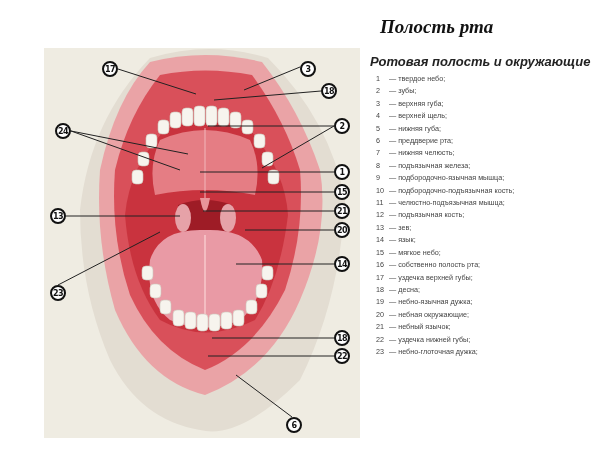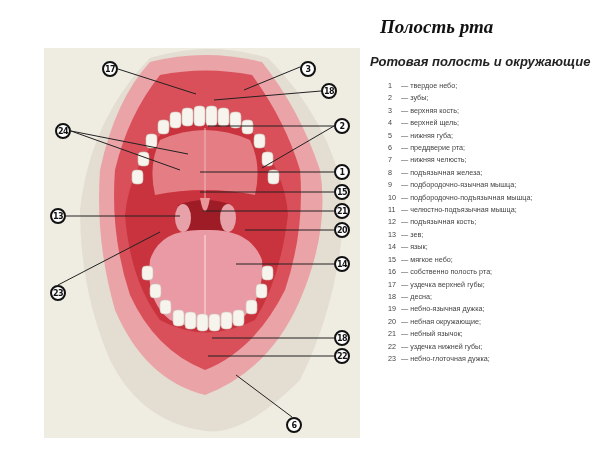--- a/index.html
+++ b/index.html
@@ -3,21 +3,21 @@
 <meta charset="utf-8">
 <style>
   html,body{margin:0;padding:0;}
   body{width:600px;height:450px;background:#ffffff;position:relative;overflow:hidden;font-family:"Liberation Sans",sans-serif;}
   .title{position:absolute;left:380px;top:16px;font-size:19px;font-weight:bold;font-style:italic;color:#111;font-family:Liberation Serif, serif;}
   .panel{position:absolute;left:44px;top:48px;width:316px;height:390px;background:#efece2;overflow:hidden;}
   .panel svg{position:absolute;left:0;top:0;}
   .legend{position:absolute;left:370px;top:55px;width:225px;color:#333;}
   .legend-head{font-size:13px;font-weight:bold;font-style:italic;line-height:13px;color:#222;margin-bottom:5px;}
   .legend-head .l2{padding-left:6px;display:block;}
-  .legend-list{list-style:none;margin:12px;padding:0 0 0 6px;}
+  .legend-list{list-style:none;margin:0;padding:0 0 0 6px;}
   .legend-list li{font-size:7.2px;line-height:12.4px;color:#444;white-space:nowrap;}
   .legend-list li .num{display:inline-block;min-width:11px;}
   .callout{position:absolute;width:16px;height:16px;border:2px solid #111;border-radius:50%;background:#fff;box-sizing:border-box;font-size:8px;font-weight:bold;color:#111;display:flex;align-items:center;justify-content:center;font-family:"DejaVu Sans",sans-serif;letter-spacing:-0.5px;}
 </style>
 </head>
 <body>
 
 <div class="title">Полость рта</div>
 
 <div class="panel">
@@ -114,28 +114,28 @@
 <div class="callout" style="left:334px;top:348px;">22</div>
 <div class="callout" style="left:286px;top:417px;">6</div>
 
 <div class="legend">
   <div class="legend-head">
     <span>Ротовая полость и окружающие</span>
   </div>
   <ul class="legend-list">
     <li><span class="num">1</span> <span>— твердое небо;</span></li>
     <li><span class="num">2</span> <span>— зубы;</span></li>
-    <li><span class="num">3</span> <span>— верхняя кость;</span></li>
+    <li><span class="num">3</span> <span>— верхняя губа;</span></li>
     <li><span class="num">4</span> <span>— верхней щель;</span></li>
     <li><span class="num">5</span> <span>— нижняя губа;</span></li>
     <li><span class="num">6</span> <span>— преддверие рта;</span></li>
     <li><span class="num">7</span> <span>— нижняя челюсть;</span></li>
     <li><span class="num">8</span> <span>— подъязычная железа;</span></li>
     <li><span class="num">9</span> <span>— подбородочно-язычная мышца;</span></li>
-    <li><span class="num">10</span> <span>— подбородочно-подъязычная мышца;</span></li>
+    <li><span class="num">10</span> <span>— подбородочно-подъязычная кость;</span></li>
     <li><span class="num">11</span> <span>— челюстно-подъязычная мышца;</span></li>
     <li><span class="num">12</span> <span>— подъязычная кость;</span></li>
     <li><span class="num">13</span> <span>— зев;</span></li>
     <li><span class="num">14</span> <span>— язык;</span></li>
     <li><span class="num">15</span> <span>— мягкое небо;</span></li>
     <li><span class="num">16</span> <span>— собственно полость рта;</span></li>
     <li><span class="num">17</span> <span>— уздечка верхней губы;</span></li>
     <li><span class="num">18</span> <span>— десна;</span></li>
     <li><span class="num">19</span> <span>— небно-язычная дужка;</span></li>
     <li><span class="num">20</span> <span>— небная окружающие;</span></li>

